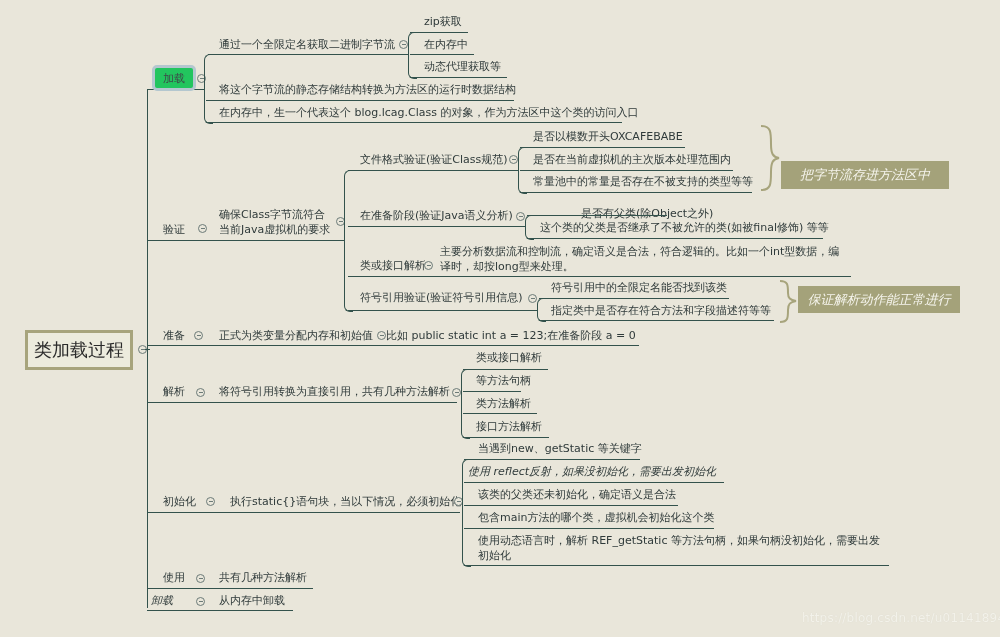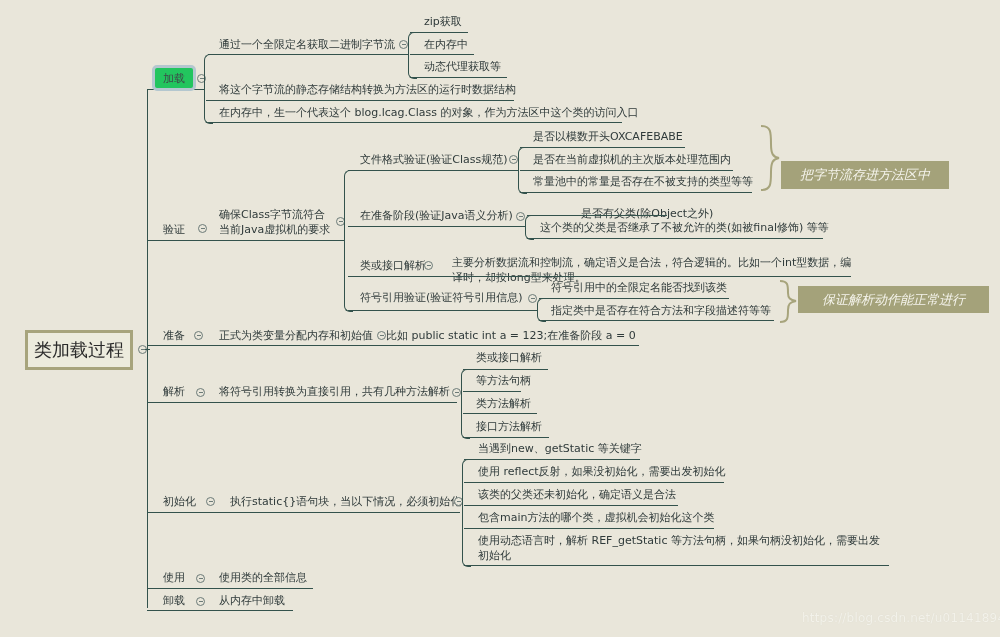--- a/index.html
+++ b/index.html
@@ -106,36 +106,36 @@
 <div class="hl" style="left:348px;top:226px;width:178px;"></div>
 <div class="tog" style="left:516px;top:212px;"></div>
 <div class="br" style="left:525px;top:215px;width:8px;height:23px;"></div>
 <div class="t" style="left:540px;top:207px;margin-left:41px;">是否有父类(除Object之外)</div>
 <div class="hl" style="left:527px;top:215px;width:140px;"></div>
 <div class="t" style="left:540px;top:221px;">这个类的父类是否继承了不被允许的类(如被final修饰) 等等</div>
 <div class="hl" style="left:527px;top:238px;width:296px;"></div>
 
 <div class="t" style="left:360px;top:259px;">类或接口解析</div>
 <div class="tog" style="left:424px;top:261px;"></div>
-<div class="t wrap" style="left:452px;top:244px;width:410px;line-height:15px;margin-top:11px;">主要分析数据流和控制流，确定语义是合法，符合逻辑的。比如一个int型数据，编译时，却按long型来处理。</div>
+<div class="t wrap" style="left:440px;top:244px;width:410px;line-height:15px;">主要分析数据流和控制流，确定语义是合法，符合逻辑的。比如一个int型数据，编译时，却按long型来处理。</div>
 <div class="hl" style="left:348px;top:276px;width:503px;"></div>
 
 <div class="t" style="left:360px;top:291px;">符号引用验证(验证符号引用信息)</div>
 <div class="hl" style="left:348px;top:310px;width:190px;"></div>
 <div class="tog" style="left:528px;top:294px;"></div>
 <div class="br" style="left:537px;top:298px;width:8px;height:22px;"></div>
 <div class="t" style="left:551px;top:281px;">符号引用中的全限定名能否找到该类</div>
 <div class="hl" style="left:539px;top:298px;width:190px;"></div>
 <div class="t" style="left:551px;top:304px;">指定类中是否存在符合方法和字段描述符等等</div>
 <div class="hl" style="left:539px;top:320px;width:235px;"></div>
 
 <svg class="brace" style="left:776px;top:279px;" width="22" height="45" viewBox="0 0 22 45">
   <path d="M4 2 C12 2 12 6 12 14 C12 19 14 21 20 22 C14 23 12 25 12 31 C12 39 12 43 4 43" fill="none" stroke="#a7a47c" stroke-width="2"></path>
 </svg>
-<div class="callout" style="left:798px;top:286px;width:191px;height:27px;">
+<div class="callout" style="left:798px;top:286px;width:162px;height:27px;">
     <span>保证解析动作能正常进行</span>
   </div>
 
 <div class="t" style="left:163px;top:329px;">准备</div>
 <div class="tog" style="left:194px;top:331px;"></div>
 <div class="t" style="left:219px;top:329px;">正式为类变量分配内存和初始值</div>
 <div class="tog" style="left:377px;top:331px;"></div>
 <div class="t" style="left:386px;top:329px;">比如 public static int a = 123;在准备阶段 a = 0</div>
 <div class="hl" style="left:147px;top:345px;width:492px;"></div>
 
@@ -155,32 +155,32 @@
 <div class="hl" style="left:463px;top:437px;width:86px;"></div>
 
 <div class="t" style="left:163px;top:495px;">初始化</div>
 <div class="tog" style="left:206px;top:497px;"></div>
 <div class="t" style="left:230px;top:495px;">执行static{}语句块，当以下情况，必须初始化</div>
 <div class="hl" style="left:147px;top:512px;width:313px;"></div>
 <div class="tog" style="left:454px;top:497px;"></div>
 <div class="br" style="left:462px;top:459px;width:8px;height:106px;"></div>
 <div class="t" style="left:478px;top:442px;">当遇到new、getStatic 等关键字</div>
 <div class="hl" style="left:464px;top:459px;width:176px;"></div>
-<div class="t" style="left:478px;top:465px;">使用 reflect反射，如果没初始化，需要出发初始化</div>
+<div class="t" style="left:468px;top:465px;font-style:italic;">使用 reflect反射，如果没初始化，需要出发初始化</div>
 <div class="hl" style="left:464px;top:482px;width:260px;"></div>
 <div class="t" style="left:478px;top:488px;">该类的父类还未初始化，确定语义是合法</div>
 <div class="hl" style="left:464px;top:505px;width:214px;"></div>
 <div class="t" style="left:478px;top:511px;">包含main方法的哪个类，虚拟机会初始化这个类</div>
 <div class="hl" style="left:464px;top:528px;width:250px;"></div>
 <div class="t wrap" style="left:478px;top:533px;width:410px;line-height:15px;">使用动态语言时，解析 REF_getStatic 等方法句柄，如果句柄没初始化，需要出发初始化</div>
 <div class="hl" style="left:464px;top:565px;width:425px;"></div>
 
 <div class="t" style="left:163px;top:571px;">使用</div>
 <div class="tog" style="left:196px;top:574px;"></div>
-<div class="t" style="left:219px;top:571px;">使用类的全部信息</div>
+<div class="t" style="left:219px;top:571px;">共有几种方法解析</div>
 <div class="hl" style="left:147px;top:588px;width:166px;"></div>
 
-<div class="t" style="left:163px;top:594px;">卸载</div>
+<div class="t" style="left:151px;top:594px;font-style:italic;">卸载</div>
 <div class="tog" style="left:196px;top:597px;"></div>
 <div class="t" style="left:219px;top:594px;">从内存中卸载</div>
 <div class="hl" style="left:147px;top:610px;width:146px;"></div>
 
 <div class="watermark">https://blog.csdn.net/u011418943</div>
 
 </body></html>

